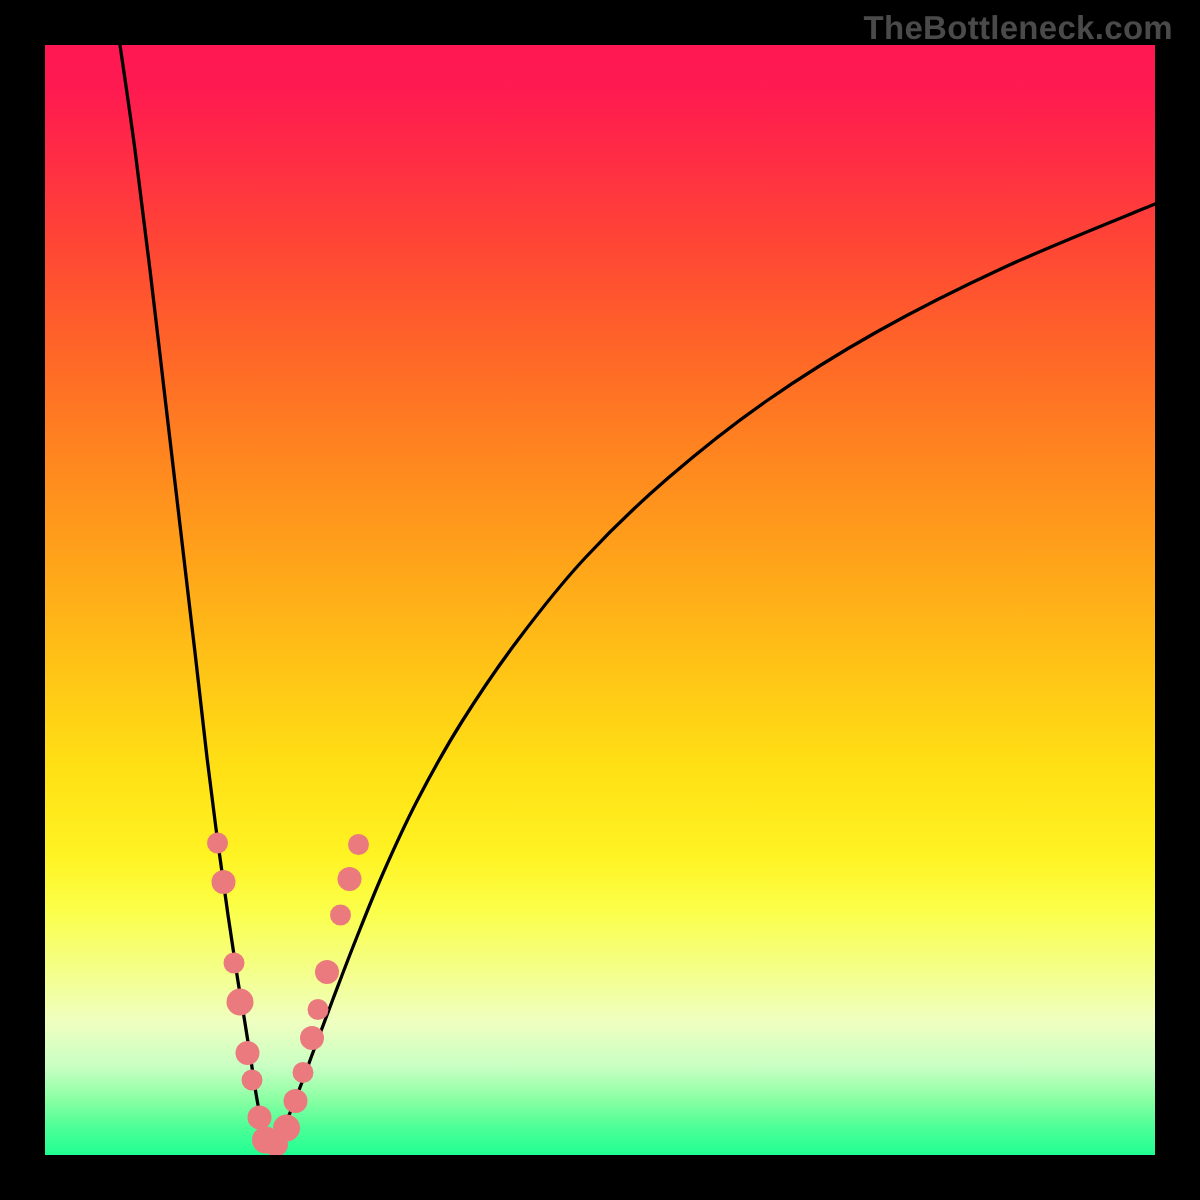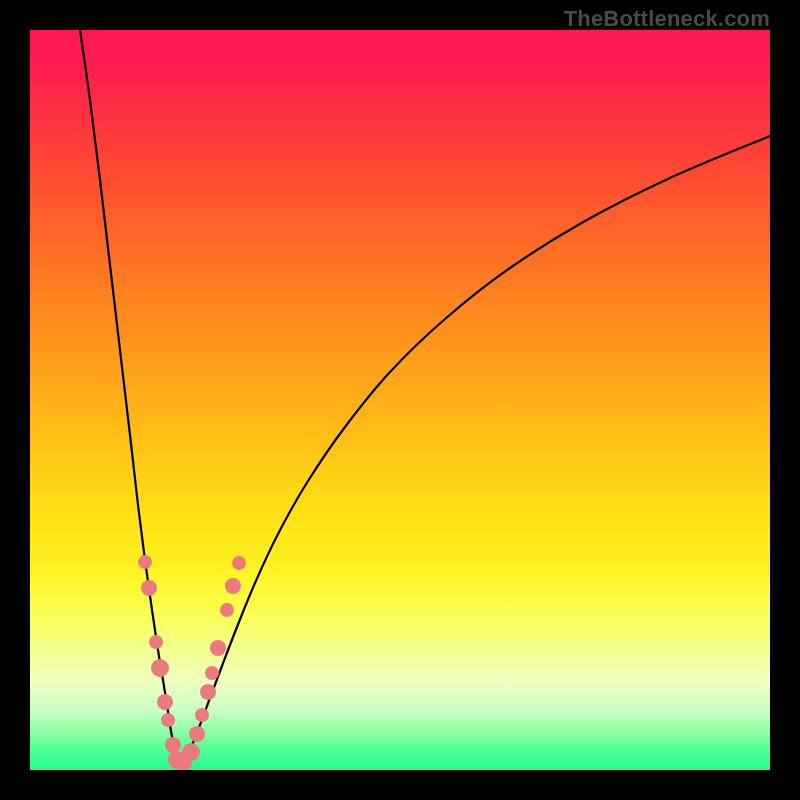--- a/index.html
+++ b/index.html
@@ -6,21 +6,21 @@
   html, body { width: 800px; height: 800px; overflow: hidden; background: #000; }
   .frame {
     position: absolute;
     top: 0; left: 0;
     width: 800px; height: 800px;
     background: #000;
   }
   .watermark {
     position: absolute;
     top: 6px;
-    right: 30px;
+    right: 18px;
     font-family: Arial, Helvetica, sans-serif;
     font-size: 22px;
     font-weight: 600;
     color: #4a4a4a;
     letter-spacing: 0.2px;
     z-index: 5;
   }
   .plot {
     position: absolute;
     left: 30px;

